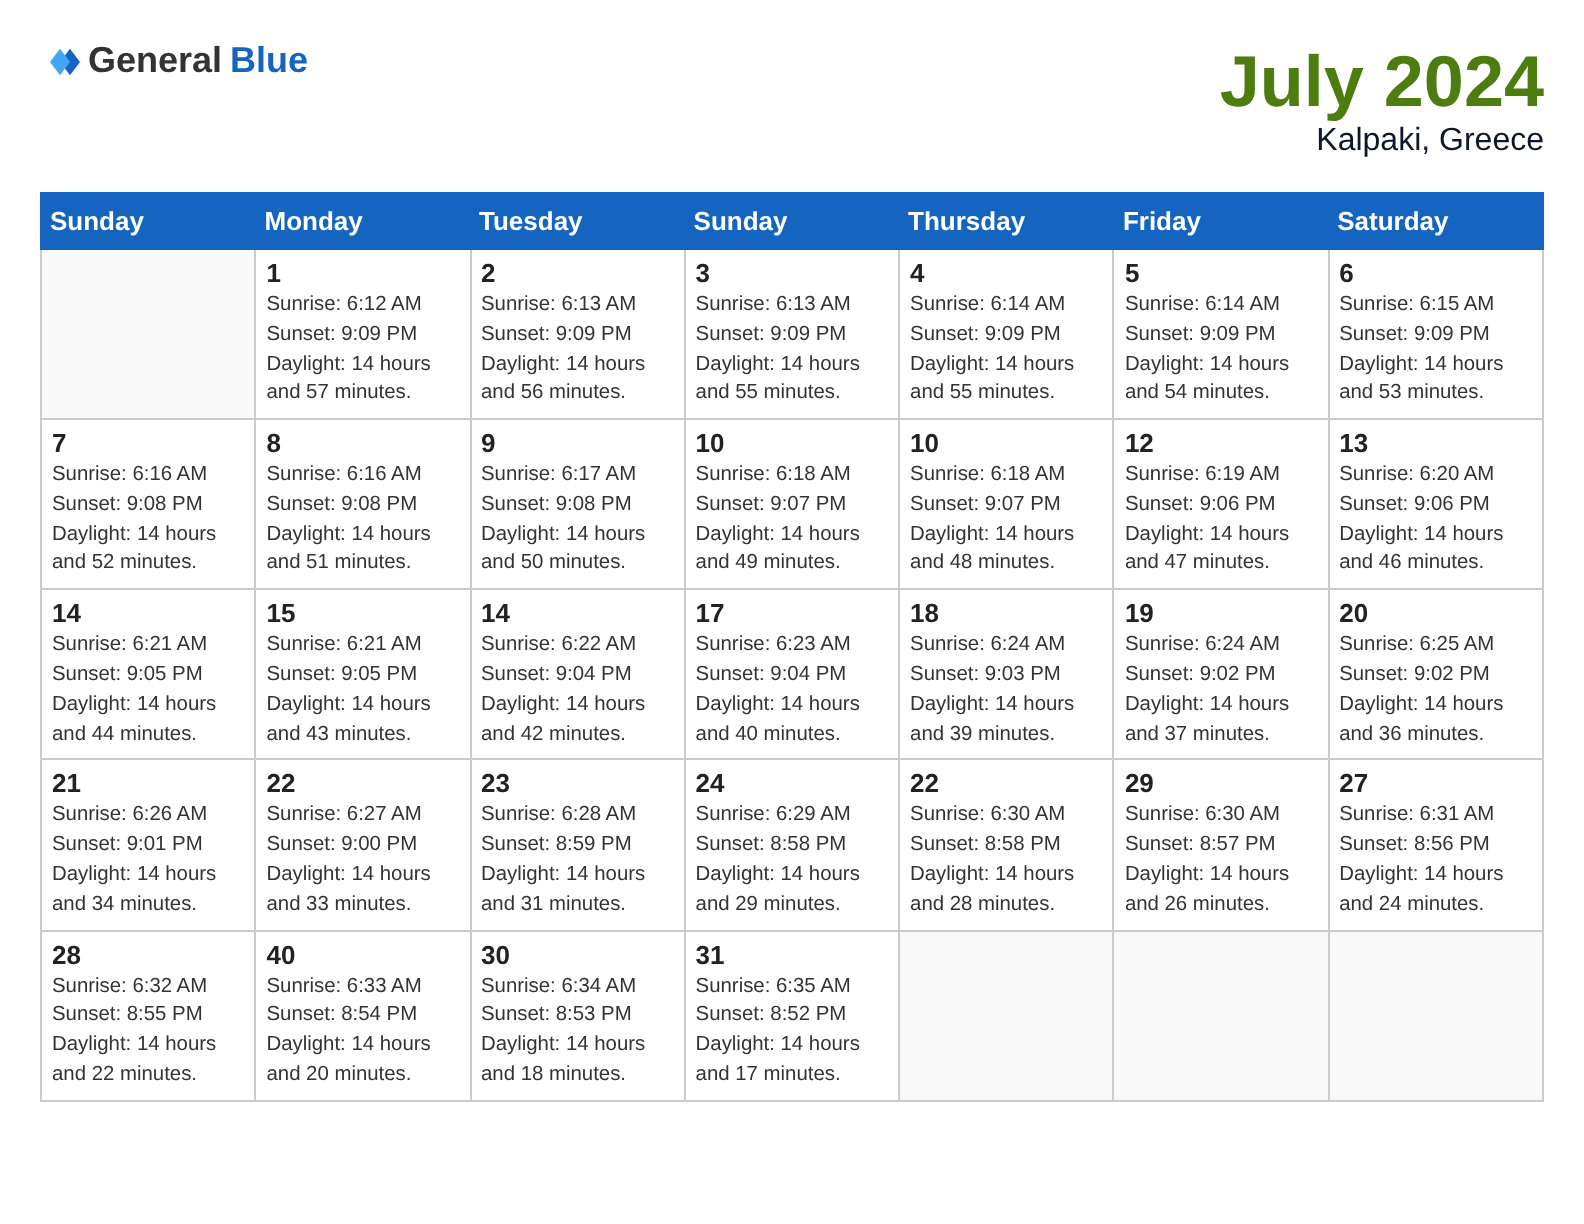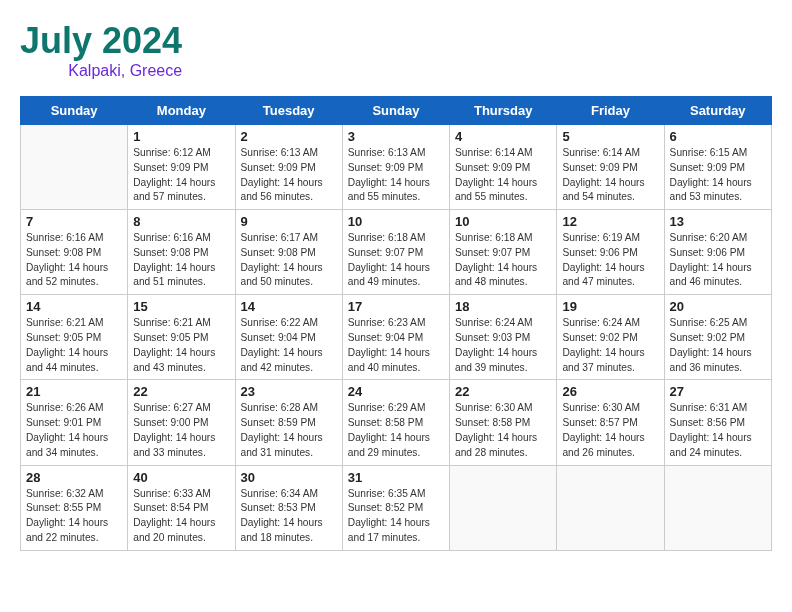--- a/index.html
+++ b/index.html
@@ -24,38 +24,38 @@
     .logo-icon {
       width: 20px;
       height: 20px;
     }
     .title-block {
       text-align: right;
     }
     .title-month {
       font-size: 36px;
       font-weight: bold;
-      color: #0f766e;
+      color: #4d7c0f;
     }
     .title-location {
       font-size: 16px;
-      color: #6d28d9;
+      color: #0f172a;
     }
     .calendar {
       width: 100%;
       border-collapse: collapse;
       border: 1px solid #ccc;
     }
     .calendar th {
       background-color: #1565c0;
       color: #fff;
       font-size: 13px;
       font-weight: bold;
       padding: 6px 4px;
-      text-align: center;
+      text-align: left;
       border: 1px solid #1565c0;
     }
     .calendar td {
       vertical-align: top;
       border: 1px solid #ccc;
       padding: 4px 5px;
       font-size: 10.5px;
       color: #333;
       width: 108px;
       min-height: 80px;
@@ -74,20 +74,28 @@
     .day-info {
       font-size: 10.2px;
       line-height: 1.45;
       color: #333;
     }
   </style>
 </head>
 <body>
 
 <div class="header">
+  <div class="logo">
+    <svg class="logo-icon" viewBox="0 0 24 24">
+      <polygon points="18,4 24,12 18,20 12,12" fill="#1565c0"></polygon>
+      <polygon points="12,4 18,12 12,20 6,12" fill="#42a5f5"></polygon>
+    </svg>
+    <span style="font-size:18px;font-weight:bold;color:#333;">General</span>
+      <span style="font-size:18px;font-weight:bold;color:#1565c0;">Blue</span>
+  </div>
   <div class="title-block">
     <div class="title-month">July 2024</div>
     <div class="title-location">Kalpaki, Greece</div>
   </div>
 </div>
 
 <table class="calendar">
   <thead>
     <tr>
       <th>Sunday</th>
@@ -202,21 +210,21 @@
         </td>
         <td>
           <span class="day-number">24</span>
           <div class="day-info">Sunrise: 6:29 AM<br>Sunset: 8:58 PM<br>Daylight: 14 hours and 29 minutes.</div>
         </td>
         <td>
           <span class="day-number">22</span>
           <div class="day-info">Sunrise: 6:30 AM<br>Sunset: 8:58 PM<br>Daylight: 14 hours and 28 minutes.</div>
         </td>
         <td>
-          <span class="day-number">26</span>
+          <span class="day-number">29</span>
           <div class="day-info">Sunrise: 6:30 AM<br>Sunset: 8:57 PM<br>Daylight: 14 hours and 26 minutes.</div>
         </td>
         <td>
           <span class="day-number">27</span>
           <div class="day-info">Sunrise: 6:31 AM<br>Sunset: 8:56 PM<br>Daylight: 14 hours and 24 minutes.</div>
         </td>
       </tr>
       <tr>
         <td>
           <span class="day-number">28</span>

